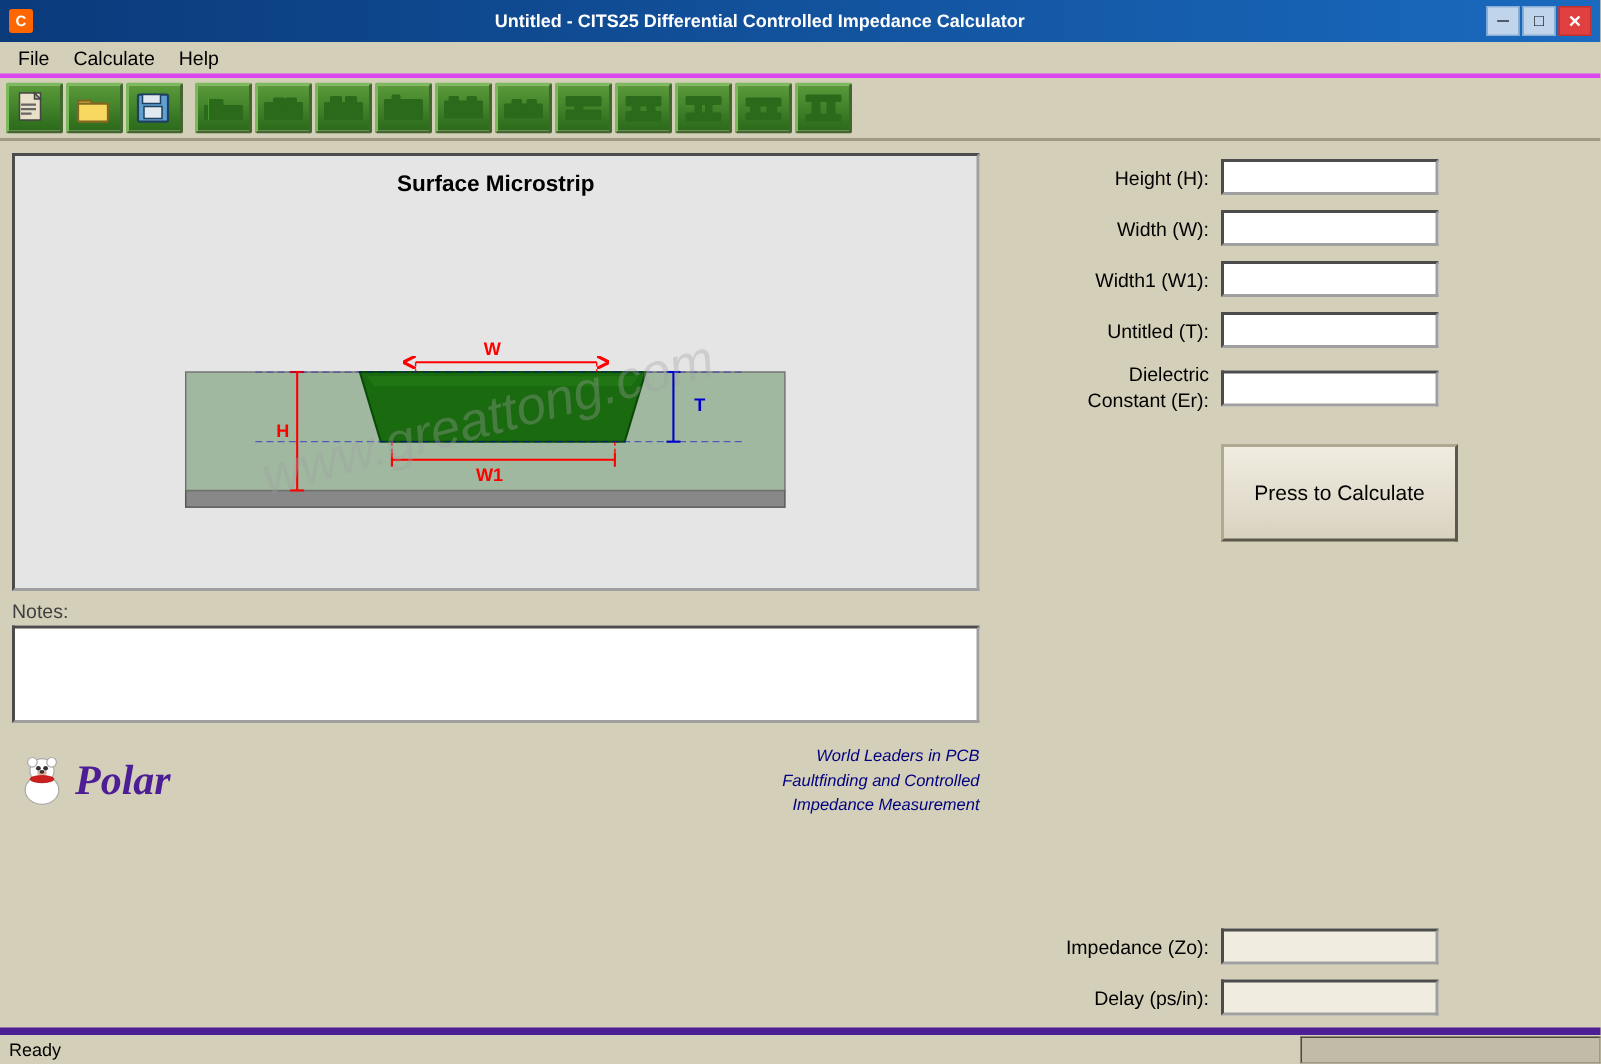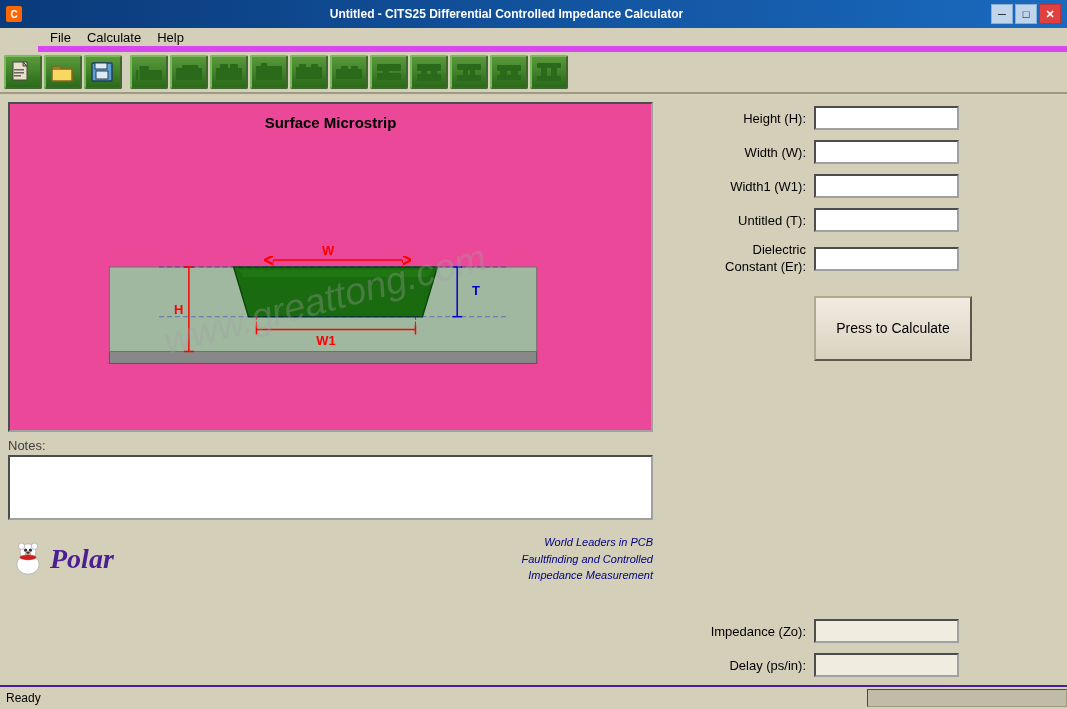--- a/index.html
+++ b/index.html
@@ -59,22 +59,21 @@
     }
     .title-btn.close { background: #e04040; color: white; border-color: #c03030; }
 
     
     .menu-bar {
       background: #d4cfb8;
       height: 24px;
       display: flex;
       align-items: center;
       padding: 0 4px;
-      border-bottom: 6px solid #d946ef;
-      margin-left: 38px;
+      border-bottom: 3px solid #d946ef;
     }
     .menu-item {
       padding: 2px 8px;
       cursor: pointer;
       font-size: 13px;
     }
 
     
     .toolbar {
       background: #d4cfb8;
@@ -111,24 +110,24 @@
     
     .left-panel {
       display: flex;
       flex-direction: column;
       gap: 6px;
       flex: 0 0 650px;
     }
 
     
     .diagram-area {
-      background: #ec4899;
+      background: #e5e5e5;
       border: 2px inset #a0a0a0;
       width: 645px;
-      height: 330px;
+      height: 292px;
       position: relative;
       display: flex;
       align-items: center;
       justify-content: center;
       overflow: hidden;
     }
     .diagram-title {
       position: absolute;
       top: 10px;
       left: 50%;
@@ -239,21 +238,21 @@
       margin-top: auto;
       display: flex;
       flex-direction: column;
       gap: 10px;
     }
 
     
     .status-bar {
       background: #d4cfb8;
       height: 24px;
-      border-top: 2px solid #4c1d95;
+      border-top: 5px solid #4c1d95;
       display: flex;
       align-items: center;
       padding: 0 6px;
       position: absolute;
       bottom: 0;
       left: 0;
       right: 0;
       gap: 8px;
     }
     .status-text {

